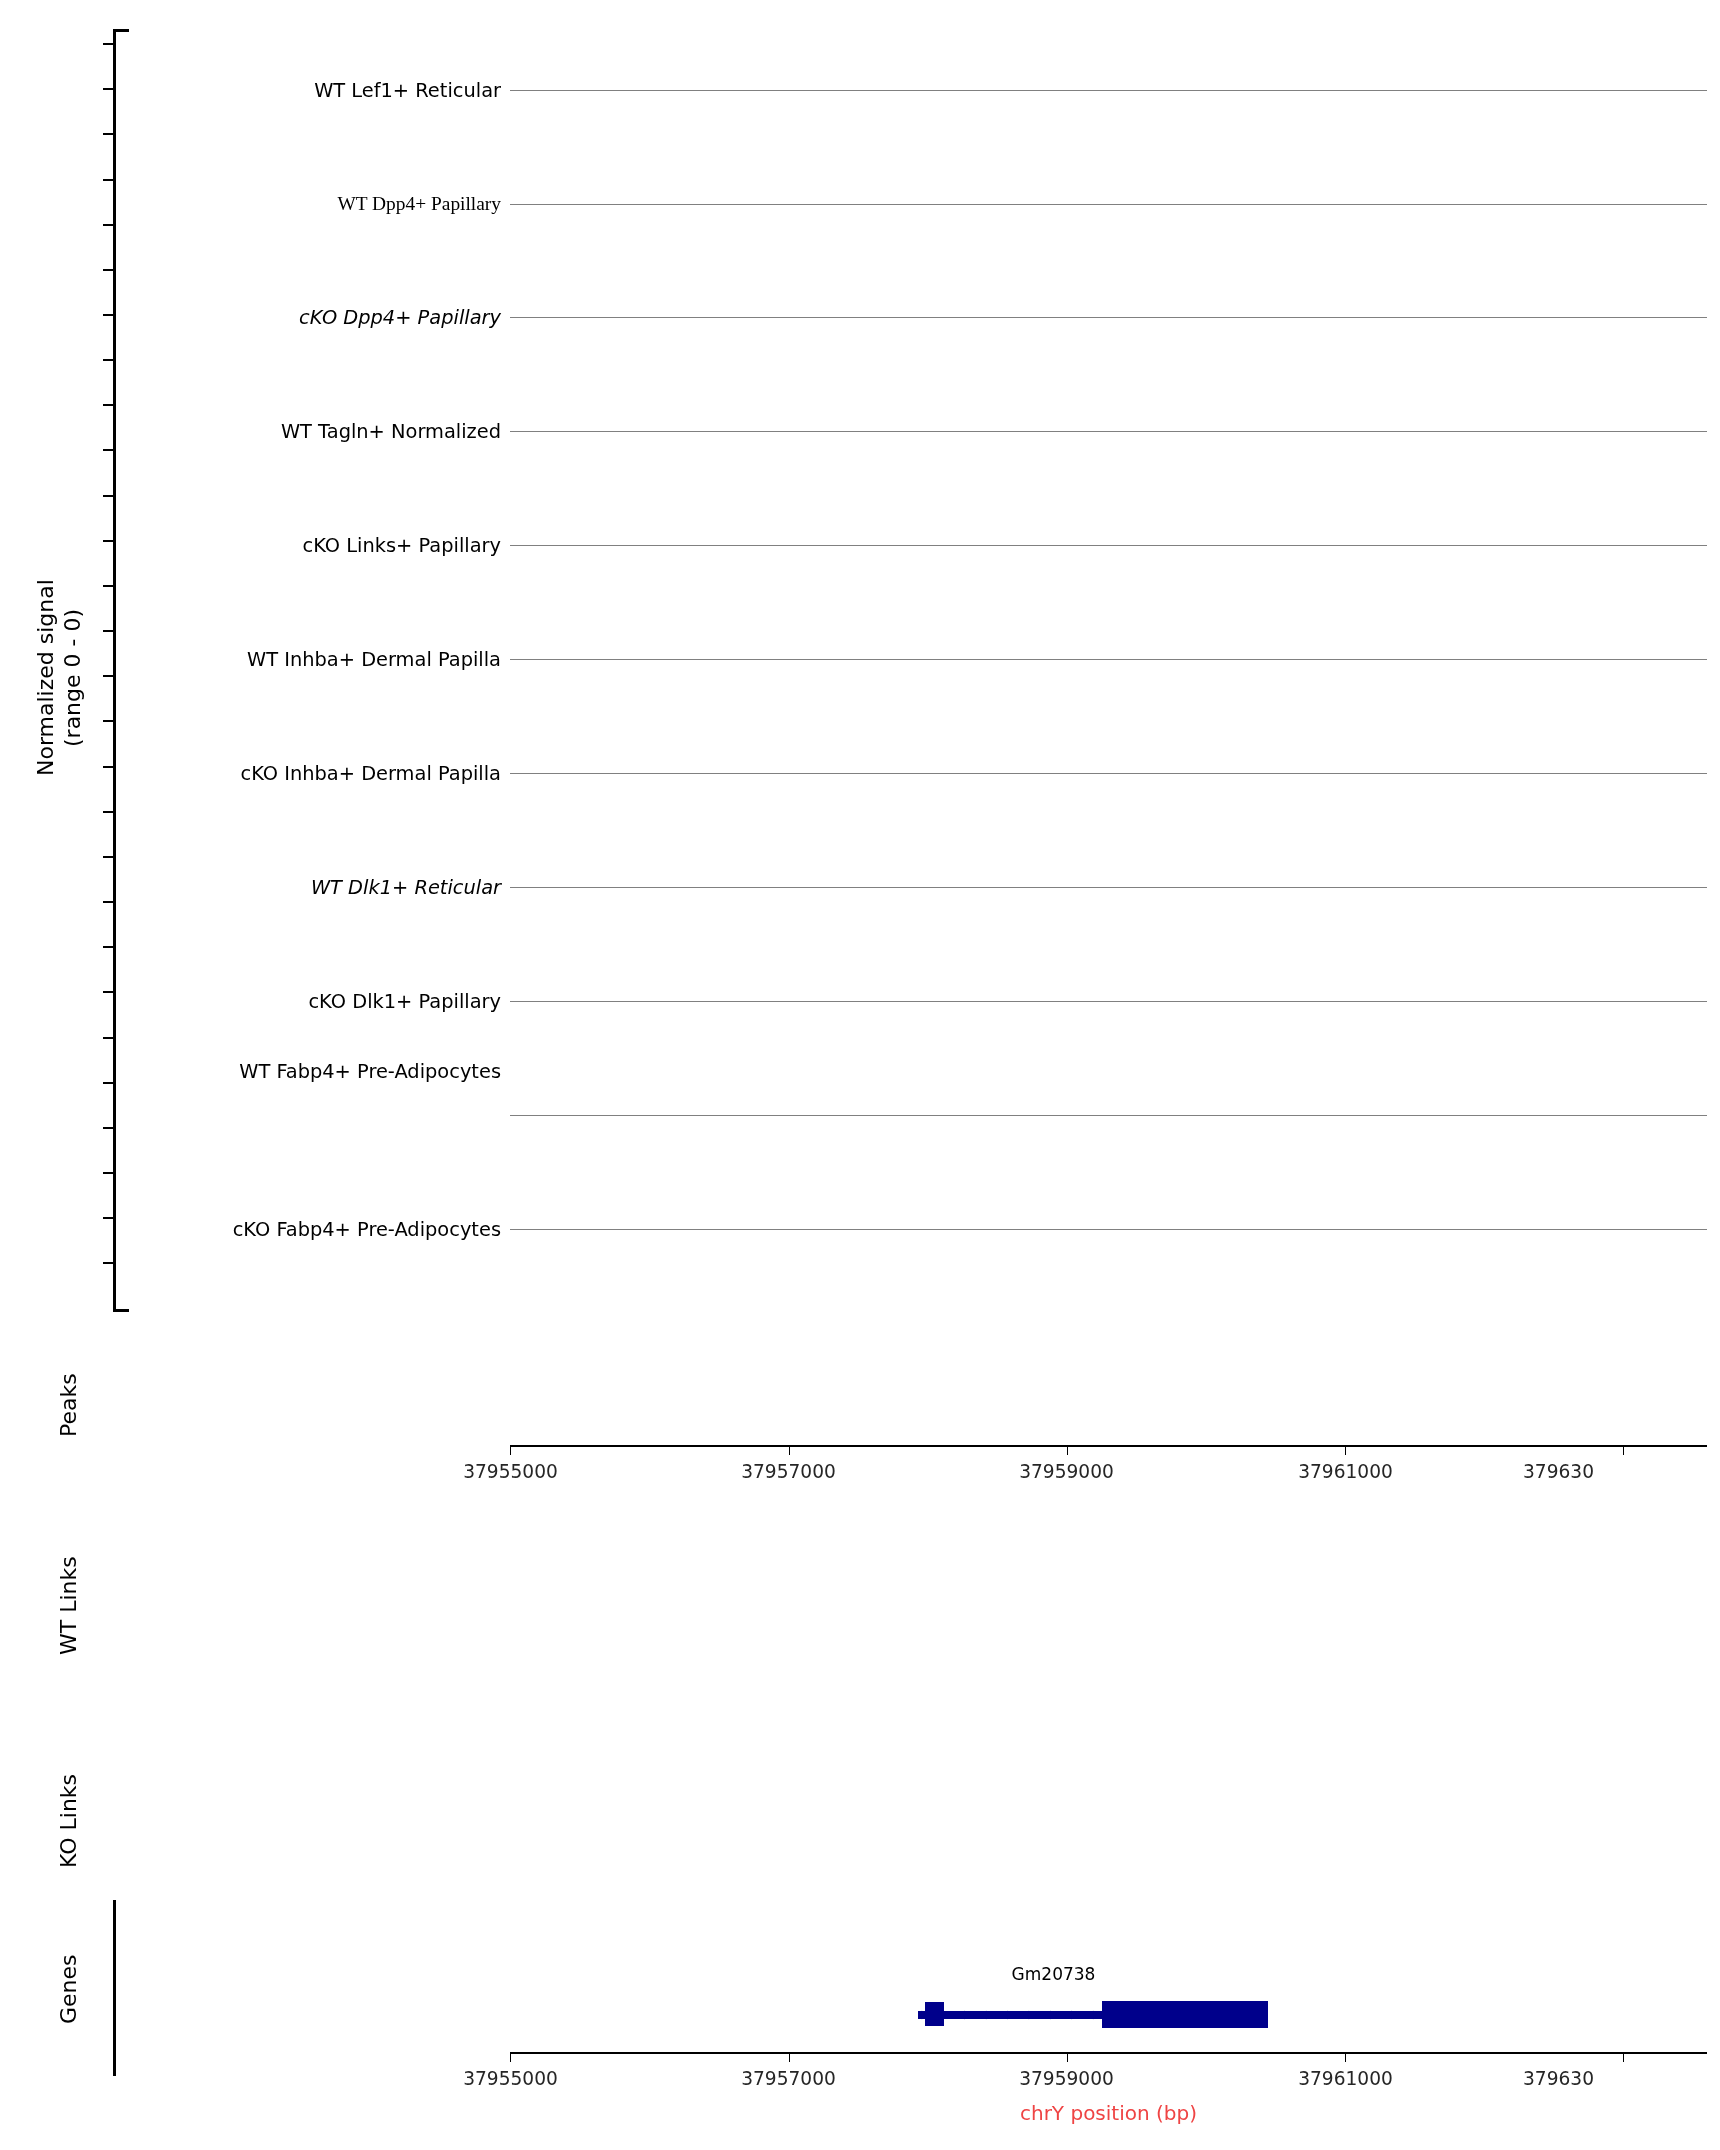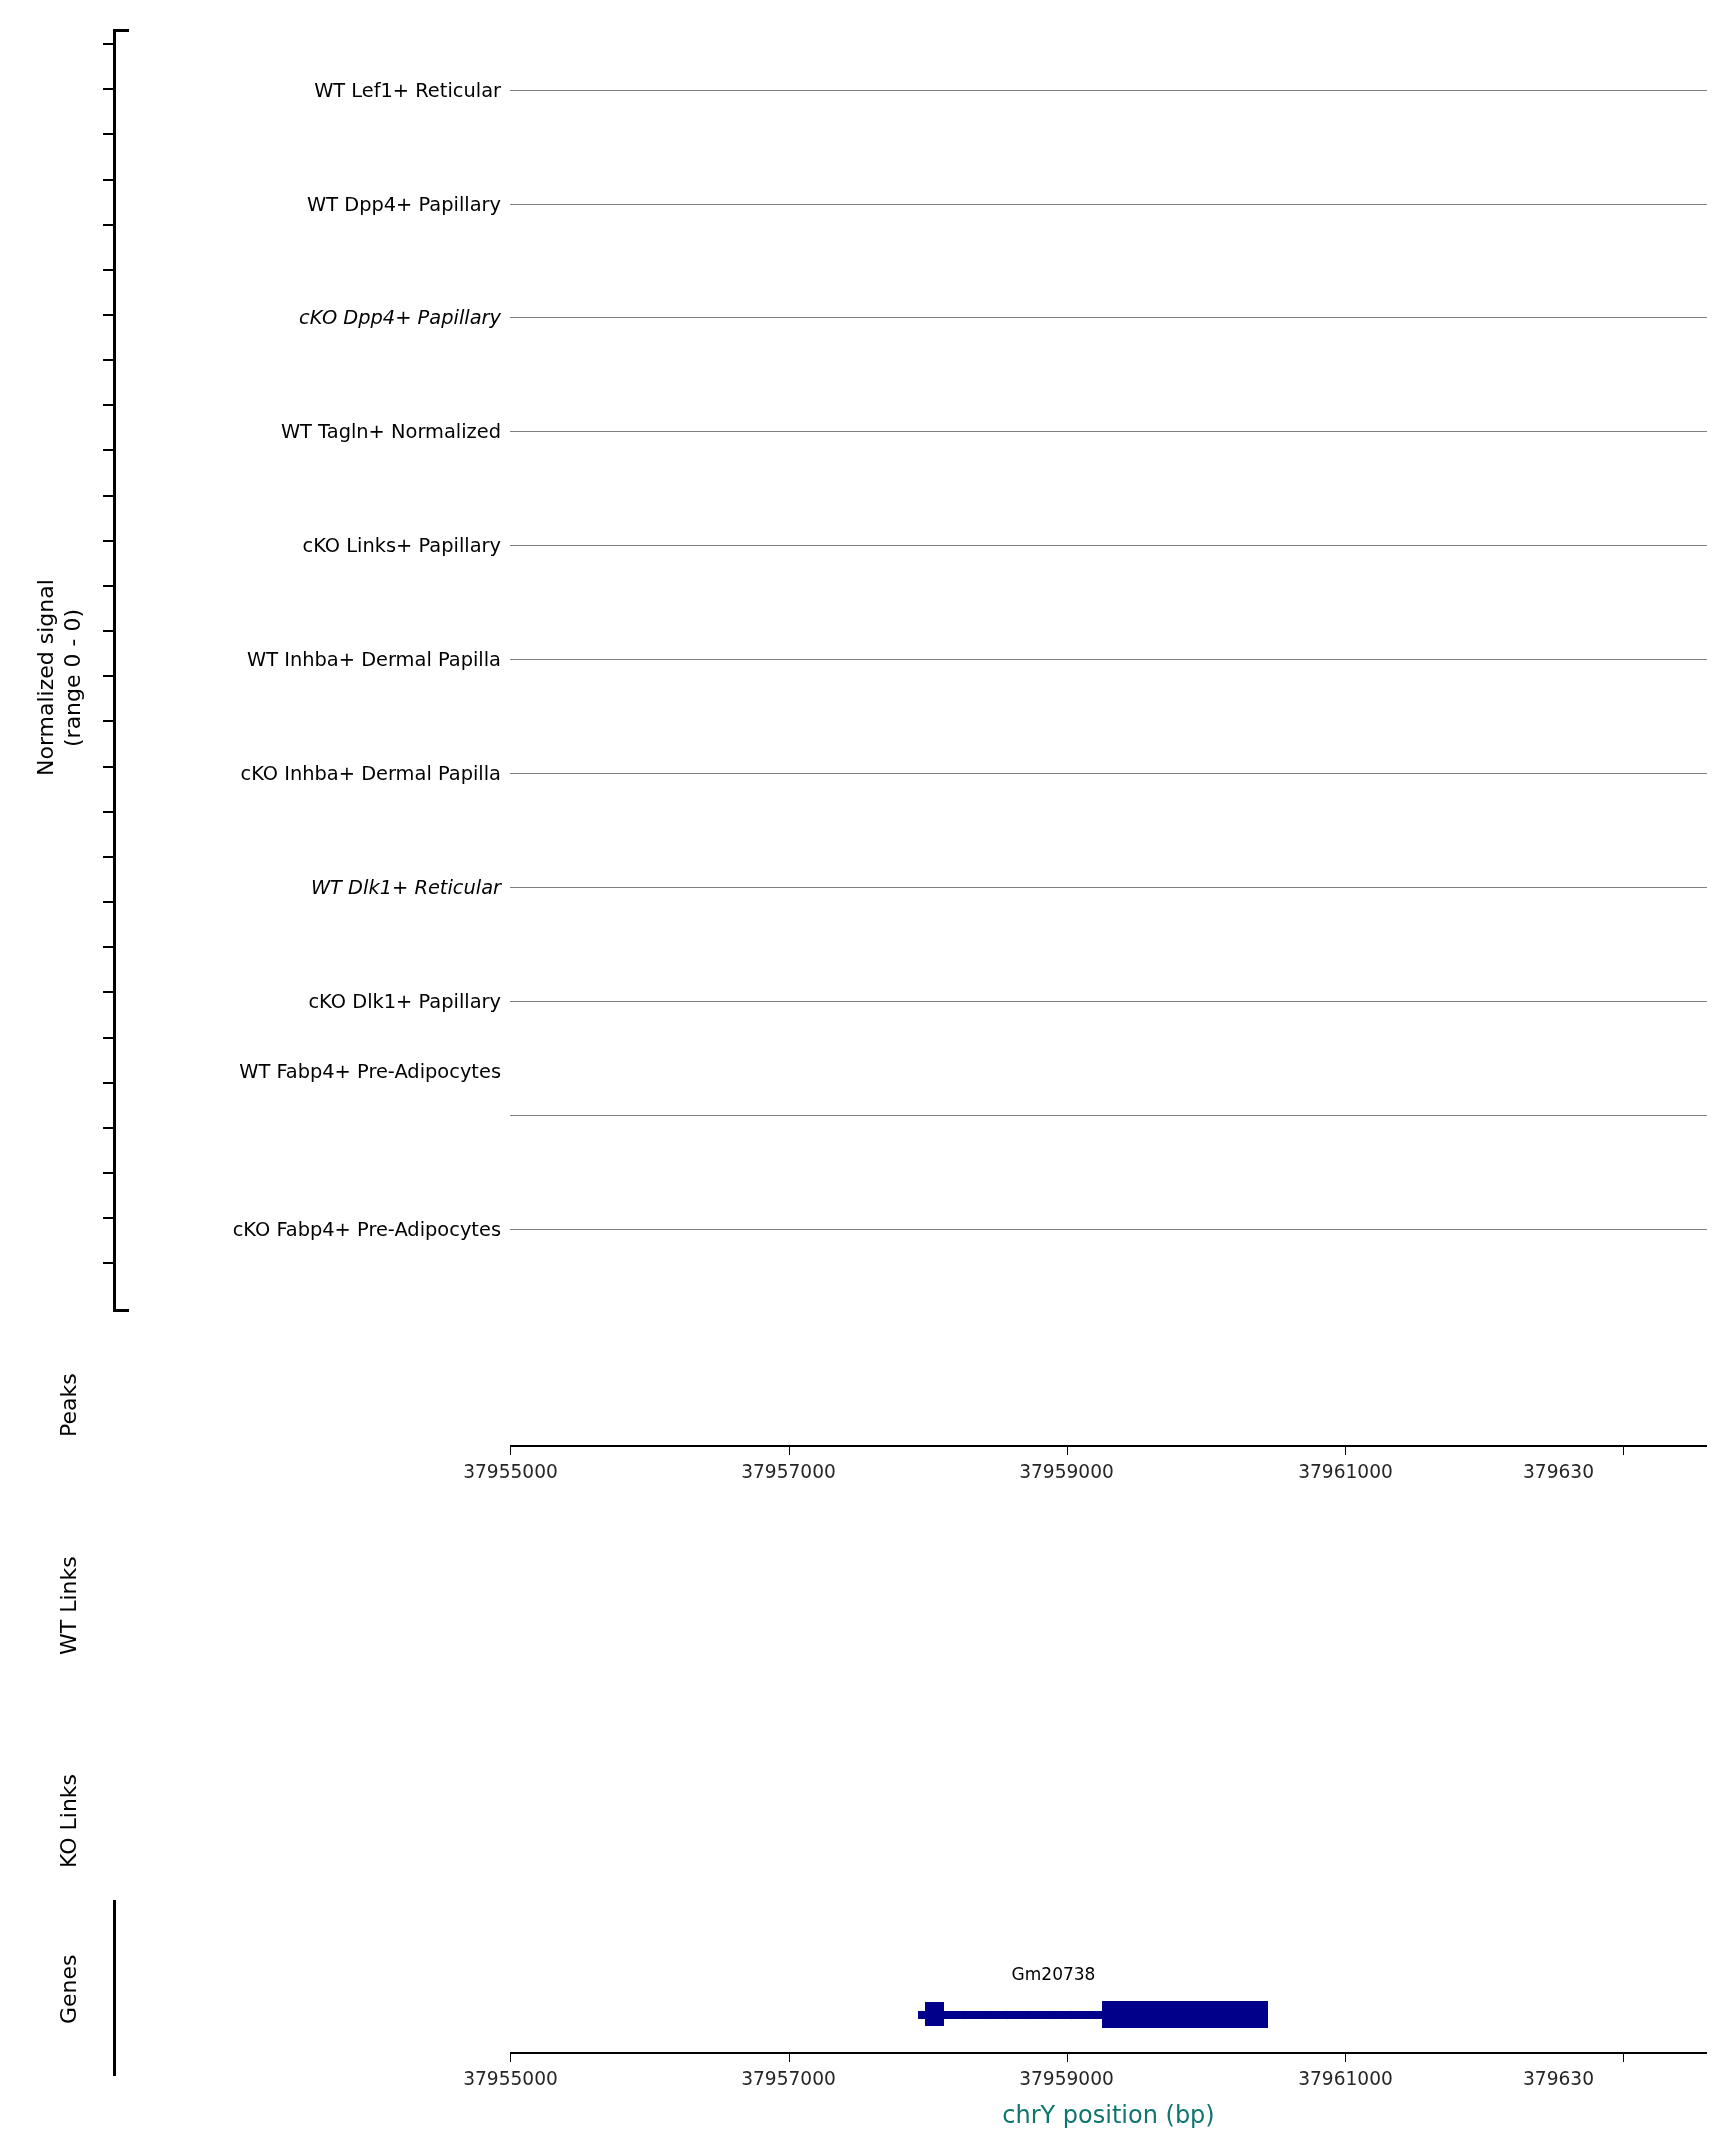--- a/index.html
+++ b/index.html
@@ -143,22 +143,22 @@
     letter-spacing: 8px;
     white-space: nowrap;
   }
 
   #xlabel-bottom {
     position: absolute;
     left: 510px;
     top: 2101px;
     width: 1197px;
     text-align: center;
-    font-size: 24px;
-    color: #0f766e;
+    font-size: 20px;
+    color: #ef4444;
   }
 </style>
 </head>
 <body>
 
 <div id="figure">
 
   <div class="vlabel" id="ylabel-normalized">
     <span>Normalized signal</span><br>
     <span>(range 0 - 0)</span>
@@ -191,21 +191,21 @@
   <div class="minor-tick" style="top:946px;"></div>
   <div class="minor-tick" style="top:991px;"></div>
   <div class="minor-tick" style="top:1037px;"></div>
   <div class="minor-tick" style="top:1082px;"></div>
   <div class="minor-tick" style="top:1127px;"></div>
   <div class="minor-tick" style="top:1172px;"></div>
   <div class="minor-tick" style="top:1217px;"></div>
   <div class="minor-tick" style="top:1262px;"></div>
 
   <div class="tracklabel" style="left:100px; top:79px;  width:401px;">WT Lef1+ Reticular</div>
-  <div class="tracklabel" style="left:100px; top:193px;  width:401px;">WT Dpp4+ Papillary</div>
+  <div class="tracklabel" style="left:100px; top:193px;  width:401px;font-family:Liberation Serif, serif;">WT Dpp4+ Papillary</div>
   <div class="tracklabel" style="left:100px; top:306px;  width:401px;font-style:italic;">cKO Dpp4+ Papillary</div>
   <div class="tracklabel" style="left:100px; top:420px;  width:401px;">WT Tagln+ Normalized</div>
   <div class="tracklabel" style="left:100px; top:534px;  width:401px;">cKO Links+ Papillary</div>
   <div class="tracklabel" style="left:100px; top:648px;  width:401px;">WT Inhba+ Dermal Papilla</div>
   <div class="tracklabel" style="left:100px; top:762px; width:401px;">cKO Inhba+ Dermal Papilla</div>
   <div class="tracklabel" style="left:100px; top:876px; width:401px;font-style:italic;">WT Dlk1+ Reticular</div>
   <div class="tracklabel" style="left:100px; top:990px; width:401px;">cKO Dlk1+ Papillary</div>
   <div class="tracklabel" style="left:100px; top:1060px; width:401px;">WT Fabp4+ Pre-Adipocytes</div>
   <div class="tracklabel" style="left:100px; top:1218px; width:401px;">cKO Fabp4+ Pre-Adipocytes</div>
 

